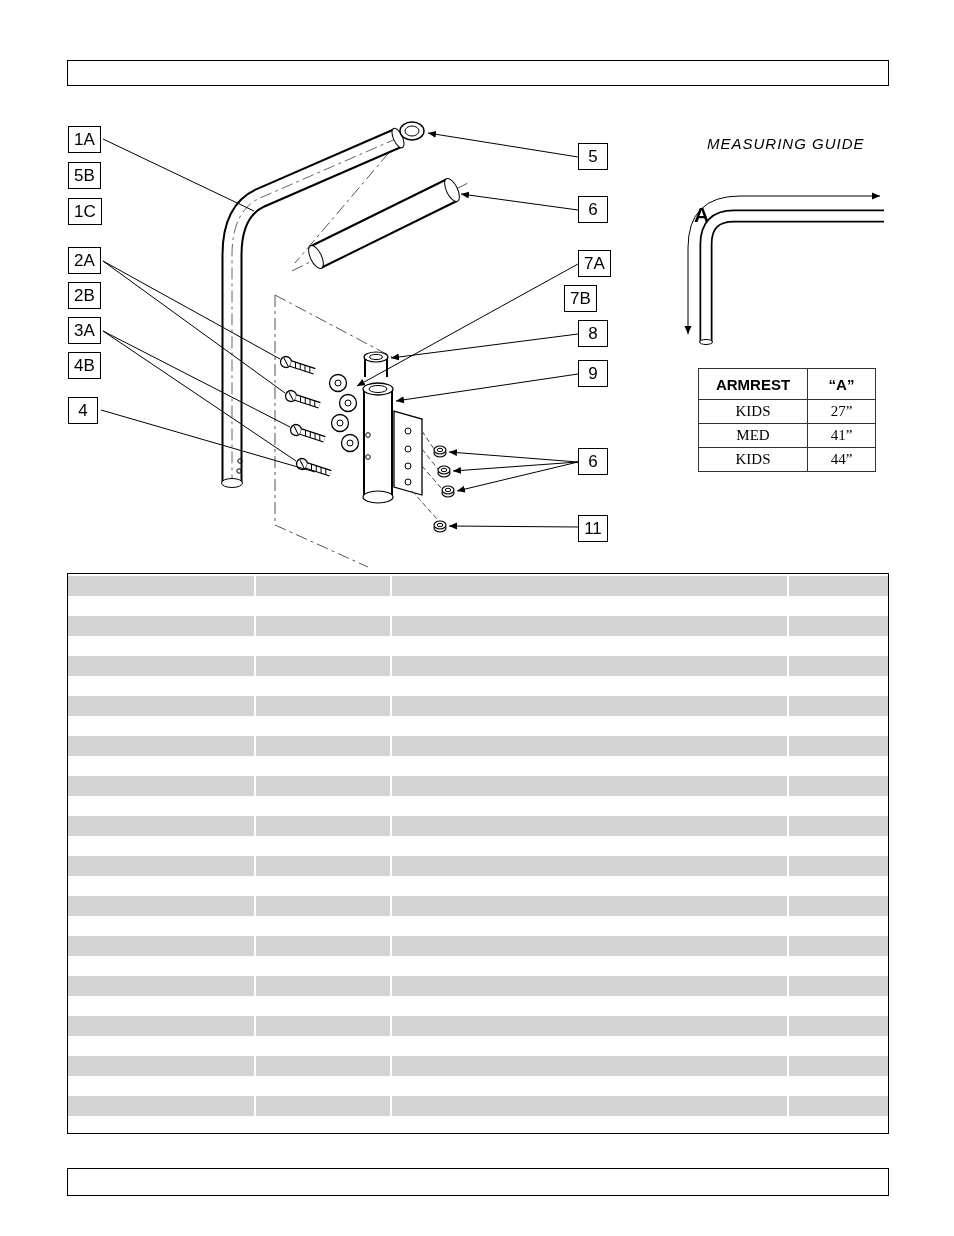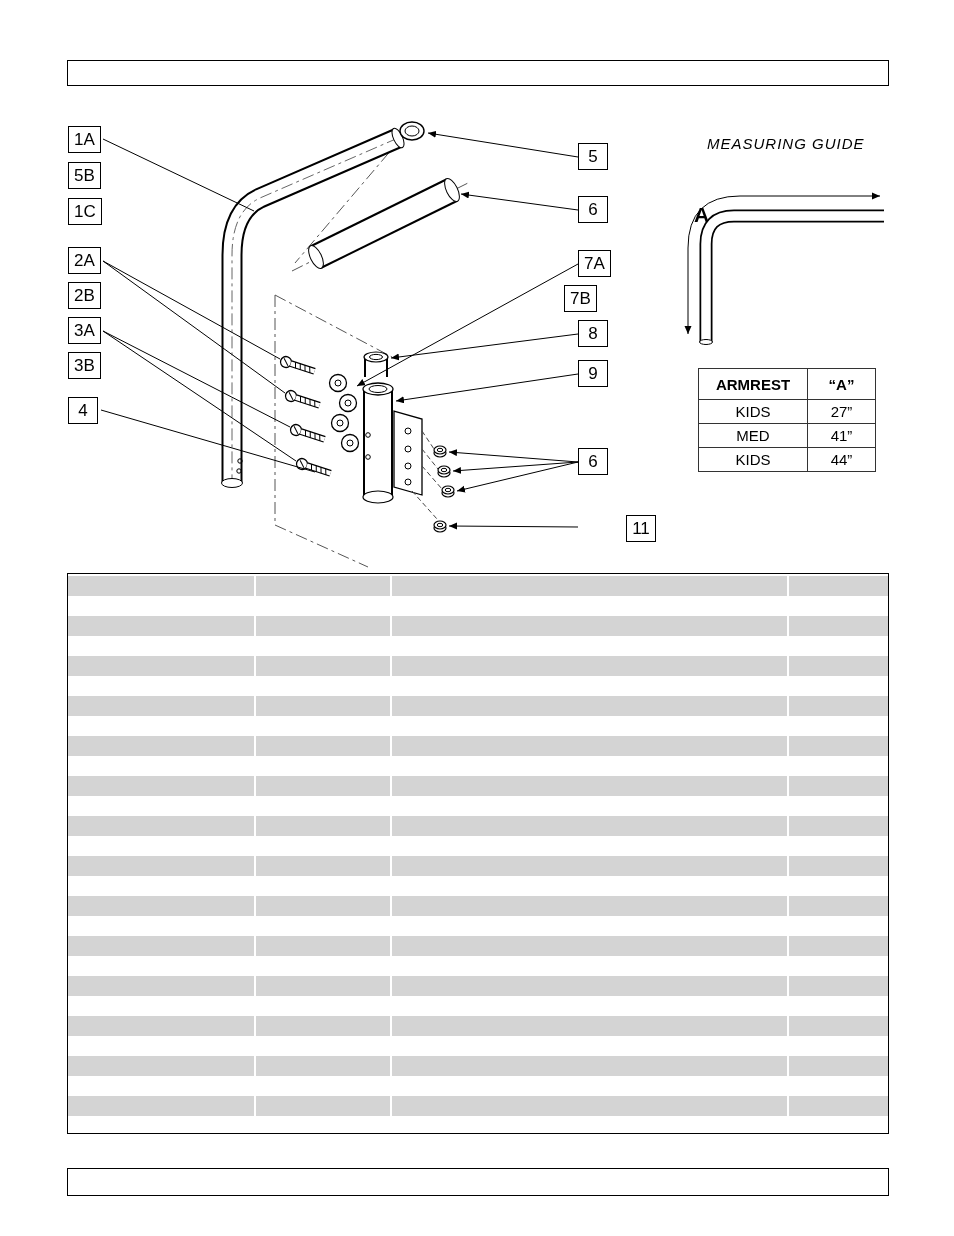--- a/index.html
+++ b/index.html
@@ -26,21 +26,21 @@
   .mg-dim-label {
     position:absolute; left:694px; top:203px;
     font-weight:bold; font-size:21px;
   }
   .mg-table {
     position:absolute; left:698px; top:368px;
     border-collapse:collapse; font-size:15px; background:#fff;
   }
   .mg-table th { width:109px; height:31px; border:1px solid #333; font-weight:bold; text-align:center; }
   .mg-table th.col-a { width:68px; }
-  .mg-table td { height:24px; border:1px solid #333; text-align:center; }
+  .mg-table td { height:24px; border:1px solid #333; text-align:center;font-family:Liberation Serif, serif; }
 
   .parts-table {
     position:absolute; left:67px; top:573px; width:822px; height:561px;
     border:1px solid #000; background:#fff; overflow:hidden; padding-top:2px;
   }
   .pt-row { display:flex; height:20px; }
   .pt-cell { height:100%; border-right:2px solid #fff; }
   .pt-cell:last-child { border-right:0; }
 
   svg { position:absolute; overflow:visible; }
@@ -227,31 +227,31 @@
       <line x1="518" y1="422" x2="389" y2="421" marker-end="url(#ah)"></line>
     </g>
   </svg>
 
   <div class="callout" style="left:68px;top:126px;">1A</div>
   <div class="callout" style="left:68px;top:162px;">5B</div>
   <div class="callout" style="left:68px;top:198px;">1C</div>
   <div class="callout" style="left:68px;top:247px;">2A</div>
   <div class="callout" style="left:68px;top:282px;">2B</div>
   <div class="callout" style="left:68px;top:317px;">3A</div>
-  <div class="callout" style="left:68px;top:352px;">3B</div>
+  <div class="callout" style="left:68px;top:352px;">4B</div>
   <div class="callout" style="left:68px;top:397px;">4</div>
 
   <div class="callout" style="left:578px;top:143px;">5</div>
   <div class="callout" style="left:578px;top:196px;">6</div>
   <div class="callout" style="left:578px;top:250px;">7A</div>
   <div class="callout" style="left:564px;top:285px;">7B</div>
   <div class="callout" style="left:578px;top:320px;">8</div>
   <div class="callout" style="left:578px;top:360px;">9</div>
   <div class="callout" style="left:578px;top:448px;">6</div>
-  <div class="callout" style="left:578px;top:515px;margin-left:48px;">11</div>
+  <div class="callout" style="left:578px;top:515px;">11</div>
 
   <div class="mg-title">MEASURING GUIDE</div>
   <div class="mg-dim-label">A</div>
 
   <svg class="mg-svg" width="220" height="172" viewBox="0 0 220 172">
     <g fill="none">
       <path d="M 214 34 L 64 34 Q 36 34 36 62 L 36 160" stroke="#000" stroke-width="13"></path>
       <path d="M 214 34 L 64 34 Q 36 34 36 62 L 36 160" stroke="#fff" stroke-width="9.5"></path>
     </g>
     <ellipse cx="36" cy="160" rx="6.5" ry="2.5" fill="#fff" stroke="#000"></ellipse>

